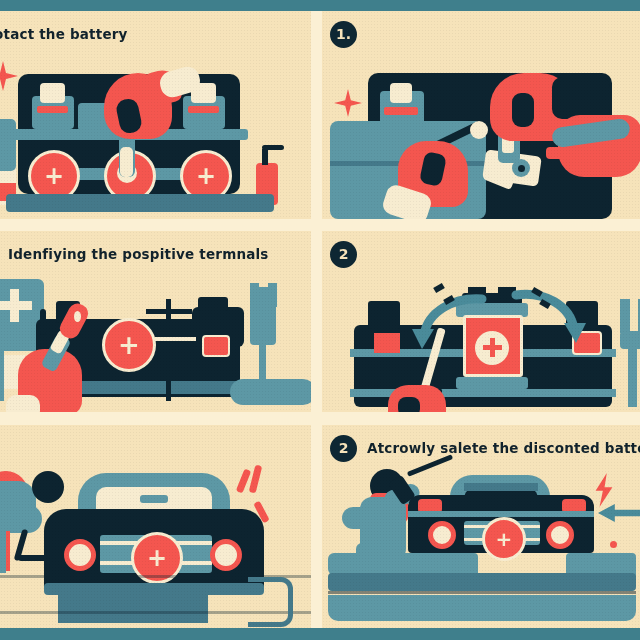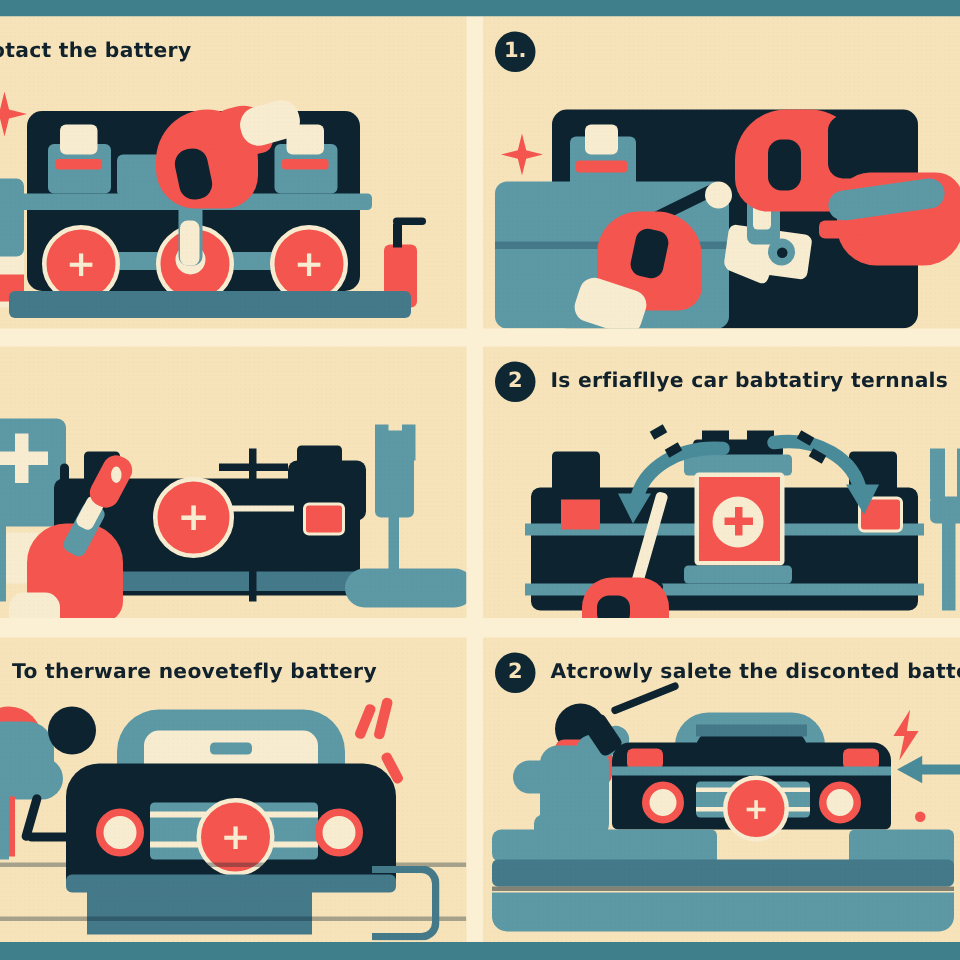--- a/index.html
+++ b/index.html
@@ -195,20 +195,23 @@
         <div class="sh red" style="left:64px;top:72px;width:20px;height:36px;border-radius:9px;transform:rotate(28deg);"></div>
         <div class="sh cream rfull" style="left:74px;top:80px;width:7px;height:11px;"></div>
         <div class="sh navy" style="left:40px;top:78px;width:6px;height:26px;border-radius:3px;"></div>
 
         <div class="sh teal" style="left:250px;top:56px;width:26px;height:58px;border-radius:4px;"></div>
         <div class="sh teal" style="left:250px;top:52px;width:9px;height:24px;"></div>
         <div class="sh teal" style="left:268px;top:52px;width:9px;height:24px;"></div>
         <div class="sh teal" style="left:259px;top:108px;width:7px;height:54px;"></div>
         <div class="sh teal" style="left:230px;top:148px;width:86px;height:26px;border-radius:13px;"></div>
       </div>
+      <div class="phead">
+        <span class="ptitle">Idenfiying the pospitive termnals</span>
+      </div>
       <div class="noise"></div>
     </div>
 
     <div class="panel p4">
       <div class="scene">
         <div class="sh navy r6" style="left:32px;top:94px;width:258px;height:82px;"></div>
         <div class="sh teal" style="left:28px;top:118px;width:266px;height:8px;"></div>
         <div class="sh teal" style="left:28px;top:158px;width:266px;height:8px;"></div>
         <div class="sh navy" style="left:46px;top:70px;width:32px;height:28px;border-radius:3px;"></div>
         <div class="sh navy" style="left:244px;top:70px;width:32px;height:28px;border-radius:3px;"></div>
@@ -243,21 +246,20 @@
         <div class="sh red" style="left:66px;top:154px;width:58px;height:42px;border-radius:20px 20px 8px 8px;"></div>
         <div class="sh navy" style="left:76px;top:166px;width:22px;height:20px;border-radius:8px;"></div>
 
         <div class="sh teal" style="left:298px;top:68px;width:10px;height:34px;"></div>
         <div class="sh teal" style="left:316px;top:68px;width:10px;height:34px;"></div>
         <div class="sh teal" style="left:298px;top:100px;width:28px;height:18px;border-radius:4px;"></div>
         <div class="sh teal" style="left:306px;top:116px;width:9px;height:60px;"></div>
       </div>
       <div class="phead">
         <span class="badge">2</span>
-        <span class="ptitle">Is erfiafllye car  babtatiry ternnals</span>
       </div>
       <div class="noise"></div>
     </div>
 
     <div class="panel p5">
       <div class="scene">
 
         <div class="sh red" style="left:-16px;top:46px;width:44px;height:46px;border-radius:22px;"></div>
         <div class="sh teal" style="left:-16px;top:56px;width:52px;height:40px;border-radius:18px 18px 0 0;"></div>
         <div class="sh navy rfull" style="left:32px;top:46px;width:32px;height:32px;"></div>
@@ -282,23 +284,20 @@
         <div class="sh tealD" style="left:58px;top:168px;width:150px;height:30px;"></div>
 
         <div class="sh red" style="left:240px;top:44px;width:7px;height:24px;border-radius:3px;transform:rotate(22deg);"></div>
         <div class="sh red" style="left:252px;top:40px;width:7px;height:28px;border-radius:3px;transform:rotate(14deg);"></div>
         <div class="sh red" style="left:258px;top:76px;width:7px;height:22px;border-radius:3px;transform:rotate(-28deg);"></div>
 
         <div class="sh" style="left:0;top:150px;width:311px;height:3px;background:#0d2430;opacity:.35;"></div>
         <div class="sh" style="left:0;top:186px;width:311px;height:3px;background:#0d2430;opacity:.35;"></div>
         <div class="sh tealD" style="left:248px;top:152px;width:40px;height:40px;border-radius:0 12px 12px 0;border:5px solid #44798a;border-left:none;background:transparent;"></div>
       </div>
-      <div class="phead">
-        <span class="ptitle">To therware neovetefly battery</span>
-      </div>
       <div class="noise"></div>
     </div>
 
     <div class="panel p6">
       <div class="scene">
 
         <div class="sh navy rfull" style="left:48px;top:44px;width:34px;height:34px;"></div>
         <div class="sh red" style="left:48px;top:68px;width:38px;height:30px;border-radius:6px;"></div>
         <div class="sh teal" style="left:38px;top:72px;width:46px;height:64px;border-radius:12px;"></div>
         <div class="sh teal" style="left:20px;top:82px;width:34px;height:22px;border-radius:11px;"></div>

